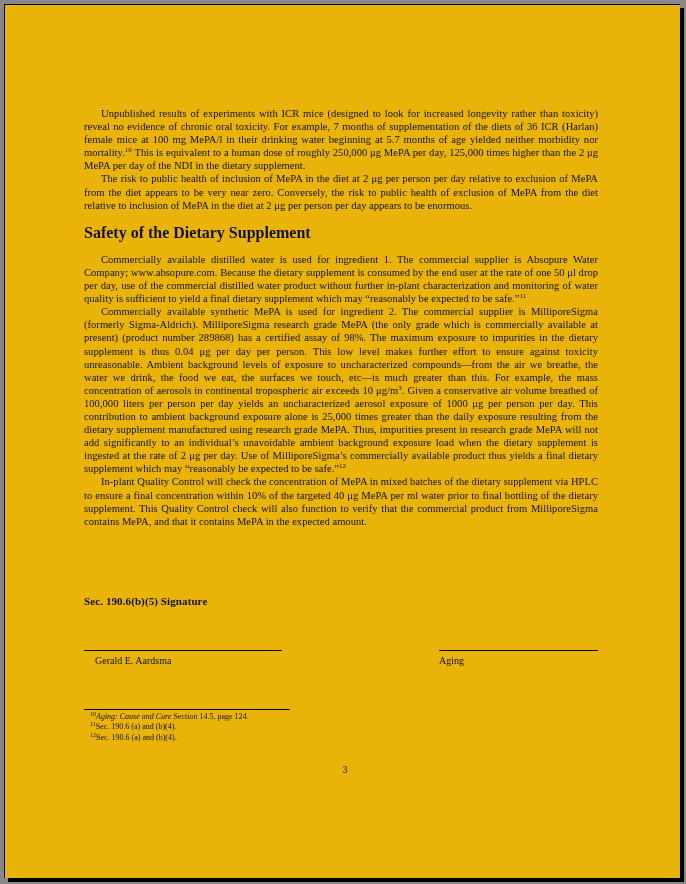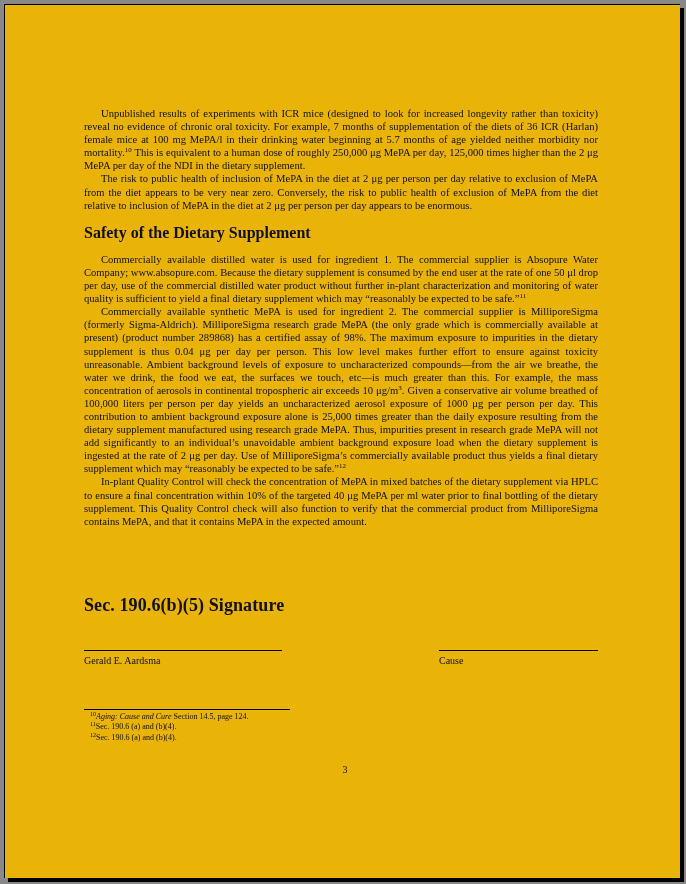--- a/index.html
+++ b/index.html
@@ -55,38 +55,38 @@
       margin-bottom: 14px;
       text-indent: 0;
       font-size: 16px;
     }
     .section {
       position: absolute;
       left: 79px;
       top: 590px;
       font-family: "Liberation Serif", "DejaVu Serif", serif;
       font-weight: bold;
-      font-size: 18px;
+      font-size: 11px;
       color: #111;
       letter-spacing: 0.1px;
     }
     .sigline {
       position: absolute;
       border-top: 1px solid #000;
       height: 0;
     }
     .sig-left { left: 79px; top: 645px; width: 198px; }
     .sig-right { left: 434px; top: 645px; width: 159px; }
     .siglabel {
       position: absolute;
       font-family: "Liberation Serif", "DejaVu Serif", serif;
       font-size: 10px;
       color: #111;
     }
-    .sl-left { left: 79px; top: 650px; text-align: right; }
+    .sl-left { left: 90px; top: 650px; text-align: right; }
     .sl-right { left: 434px; top: 650px; }
     .fnrule {
       position: absolute;
       left: 79px;
       top: 704px;
       width: 206px;
       border-top: 1px solid #000;
     }
     .footnotes {
       position: absolute;
@@ -130,21 +130,21 @@
     <p><span>Commercially available distilled water is used for ingredient 1. The commercial supplier is Absopure Water Company; www.absopure.com. Because the dietary supplement is consumed by the end user at the rate of one 50 μl drop per day, use of the commercial distilled water product without further in-plant characterization and monitoring of water quality is sufficient to yield a final dietary supplement which may “reasonably be expected to be safe.”</span><sup>11</sup></p>
     <p><span>Commercially available synthetic MePA is used for ingredient 2. The commercial supplier is MilliporeSigma (formerly Sigma-Aldrich). MilliporeSigma research grade MePA (the only grade which is commercially available at present) (product number 289868) has a certified assay of 98%. The maximum exposure to impurities in the dietary supplement is thus 0.04 μg per day per person. This low level makes further effort to ensure against toxicity unreasonable. Ambient background levels of exposure to uncharacterized compounds—from the air we breathe, the water we drink, the food we eat, the surfaces we touch, etc—is much greater than this. For example, the mass concentration of aerosols in continental tropospheric air exceeds 10 μg/m</span><sup>3</sup><span>. Given a conservative air volume breathed of 100,000 liters per person per day yields an uncharacterized aerosol exposure of 1000 μg per person per day. This contribution to ambient background exposure alone is 25,000 times greater than the daily exposure resulting from the dietary supplement manufactured using research grade MePA. Thus, impurities present in research grade MePA will not add significantly to an individual’s unavoidable ambient background exposure load when the dietary supplement is ingested at the rate of 2 μg per day. Use of MilliporeSigma’s commercially available product thus yields a final dietary supplement which may “reasonably be expected to be safe.”</span><sup>12</sup></p>
     <p><span>In-plant Quality Control will check the concentration of MePA in mixed batches of the dietary supplement via HPLC to ensure a final concentration within 10% of the targeted 40 μg MePA per ml water prior to final bottling of the dietary supplement. This Quality Control check will also function to verify that the commercial product from MilliporeSigma contains MePA, and that it contains MePA in the expected amount.</span></p>
   </div>
 
   <div class="section">Sec. 190.6(b)(5) Signature</div>
 
   <div class="sigline sig-left"></div>
   <div class="sigline sig-right"></div>
   <div class="siglabel sl-left">Gerald E. Aardsma</div>
-  <div class="siglabel sl-right">Cause</div>
+  <div class="siglabel sl-right">Aging</div>
 
   <div class="fnrule"></div>
   <div class="footnotes">
     <div class="footnote"><sup>10</sup><i>Aging: Cause and Cure</i><span> Section 14.5, page 124.</span></div>
     <div class="footnote"><sup>11</sup><span>Sec. 190.6 (a) and (b)(4).</span></div>
     <div class="footnote"><sup>12</sup><span>Sec. 190.6 (a) and (b)(4).</span></div>
   </div>
 
   <div class="pagenum">3</div>
 </div>

